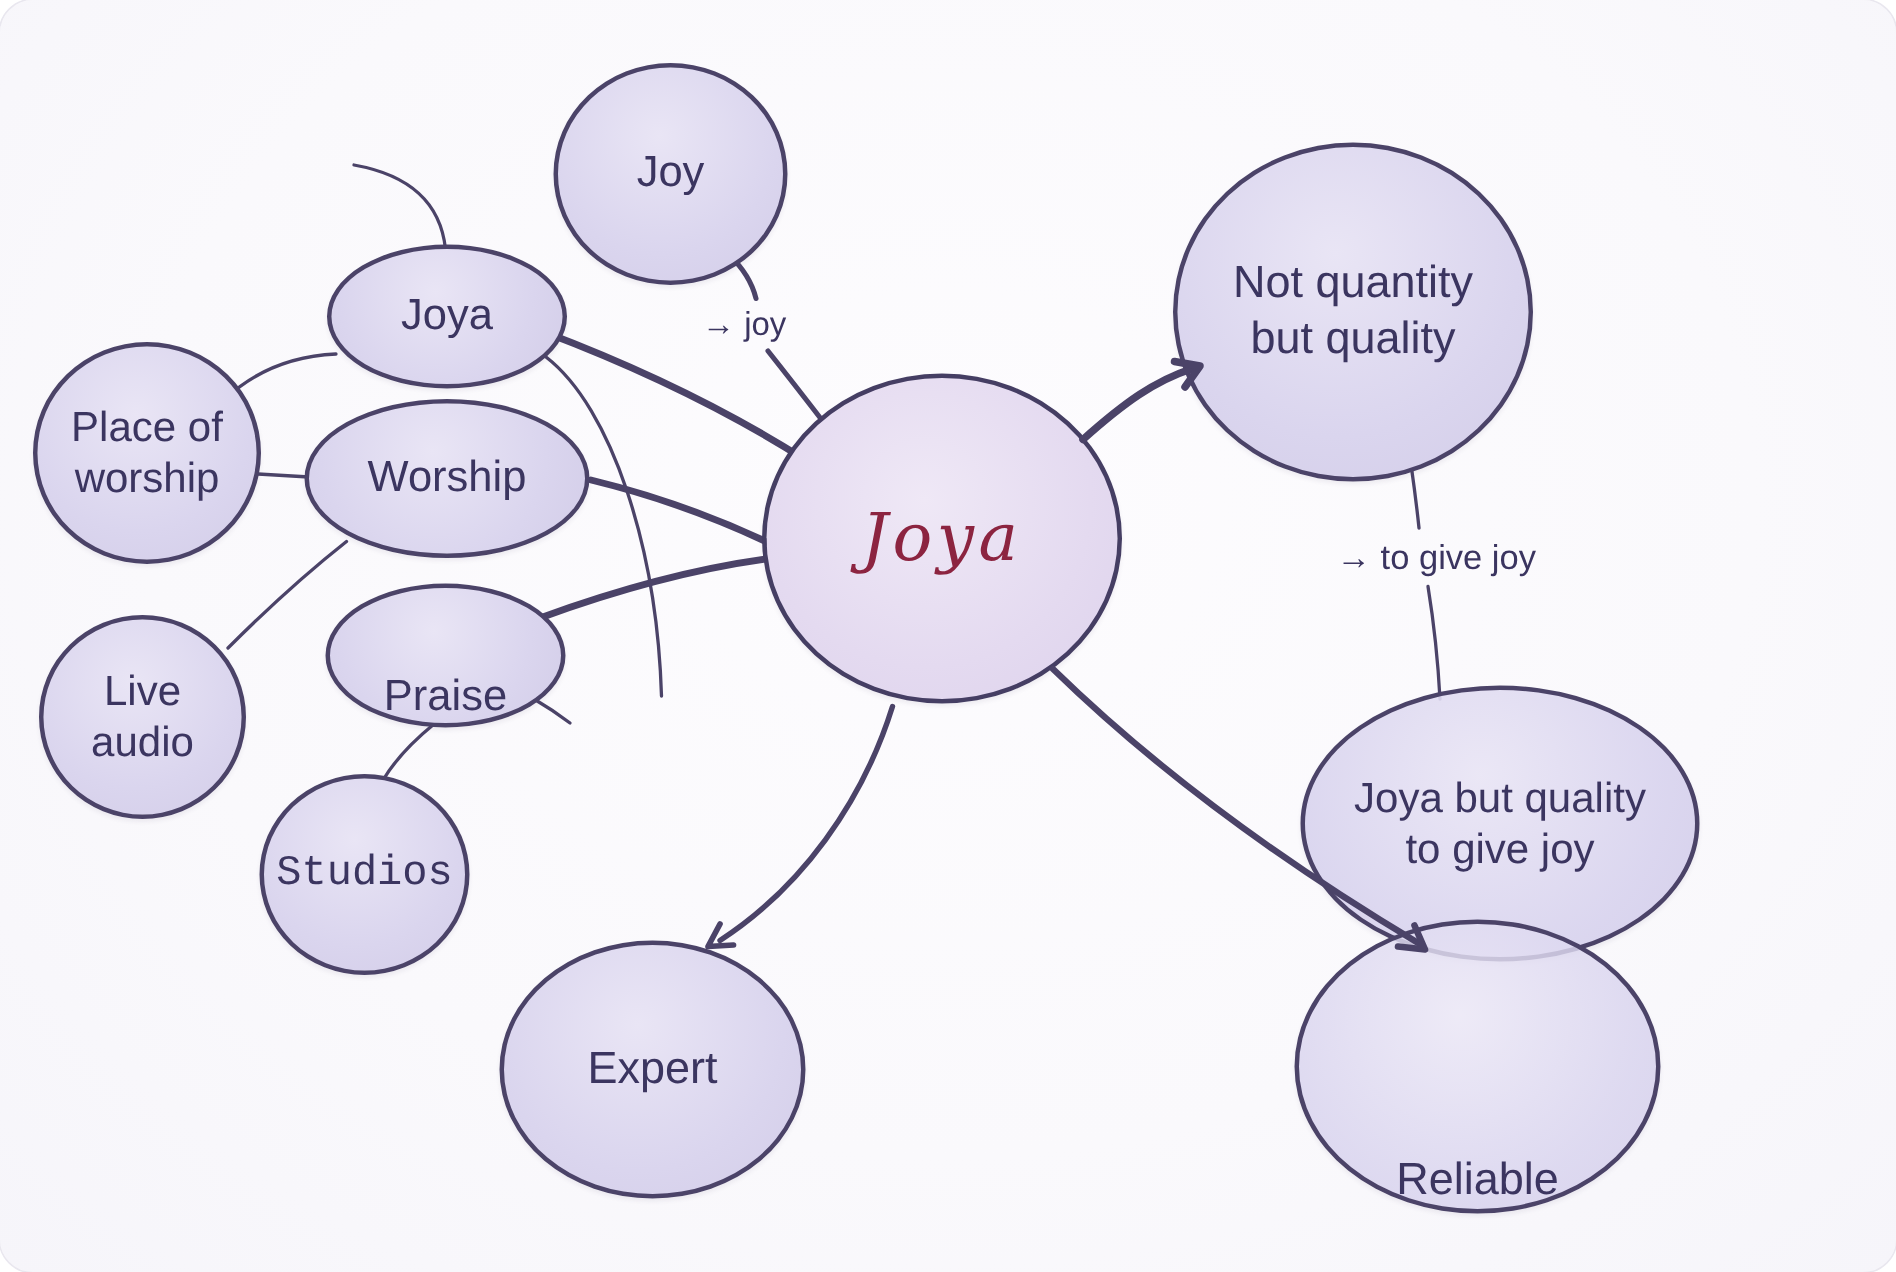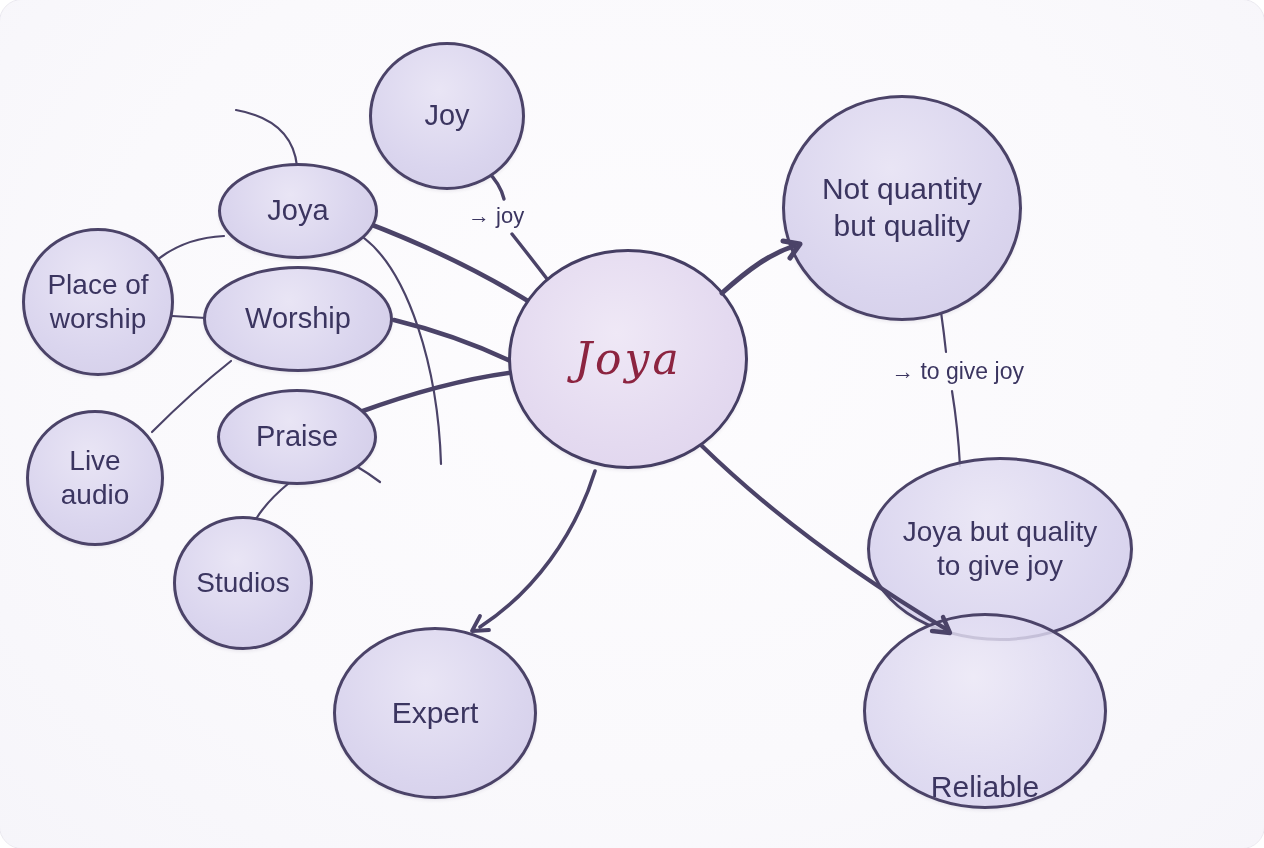--- a/index.html
+++ b/index.html
@@ -34,22 +34,22 @@
   }
   .node span { display: block; }
 
   
   .n-ent      { left: 62px;  top: 26px;  width: 180px; height: 162px; }
   .n-joy      { left: 369px; top: 42px;  width: 156px; height: 148px; font-size: 29px; justify-content: center; }
   .n-music    { left: 218px; top: 163px; width: 160px; height: 96px;  font-size: 29px; }
   .n-pow      { left: 22px;  top: 228px; width: 152px; height: 148px; padding: 0 12px; }
   .n-worship  { left: 203px; top: 266px; width: 190px; height: 106px; font-size: 29px; }
   .n-laudio   { left: 26px;  top: 410px; width: 138px; height: 136px; padding: 0 12px; }
-  .n-praise   { left: 217px; top: 389px; width: 160px; height: 96px;  font-size: 29px; }
-  .n-studios  { left: 173px; top: 516px; width: 140px; height: 134px; padding: 0 10px; }
+  .n-praise   { left: 217px; top: 389px; width: 160px; height: 96px;  font-size: 29px; align-items: flex-end; }
+  .n-studios  { left: 173px; top: 516px; width: 140px; height: 134px; padding: 0 10px; font-family: Liberation Mono, monospace; }
   .n-levents  { left: 357px; top: 464px; width: 134px; height: 134px; padding: 0 12px; }
   .n-nq       { left: 782px; top: 95px;  width: 240px; height: 226px; font-size: 30px; padding: 0 20px; justify-content: center; }
   .n-lessbut  { left: 867px; top: 457px; width: 266px; height: 184px; padding: 0 30px;
                 background: radial-gradient(circle at 45% 32%, rgba(233,229,245,0.9) 0%, rgba(216,211,238,0.9) 65%, rgba(209,203,233,0.9) 100%); }
   .n-reliable { left: 863px; top: 613px; width: 244px; height: 196px; font-size: 30px;
                 background: radial-gradient(circle at 45% 32%, rgba(235,231,246,0.82) 0%, rgba(216,211,238,0.82) 65%, rgba(209,203,233,0.82) 100%); align-items: flex-end; }
   .n-expert   { left: 333px; top: 627px; width: 204px; height: 172px; font-size: 30px; }
 
   .n-joya {
     left: 508px; top: 249px; width: 240px; height: 220px;

